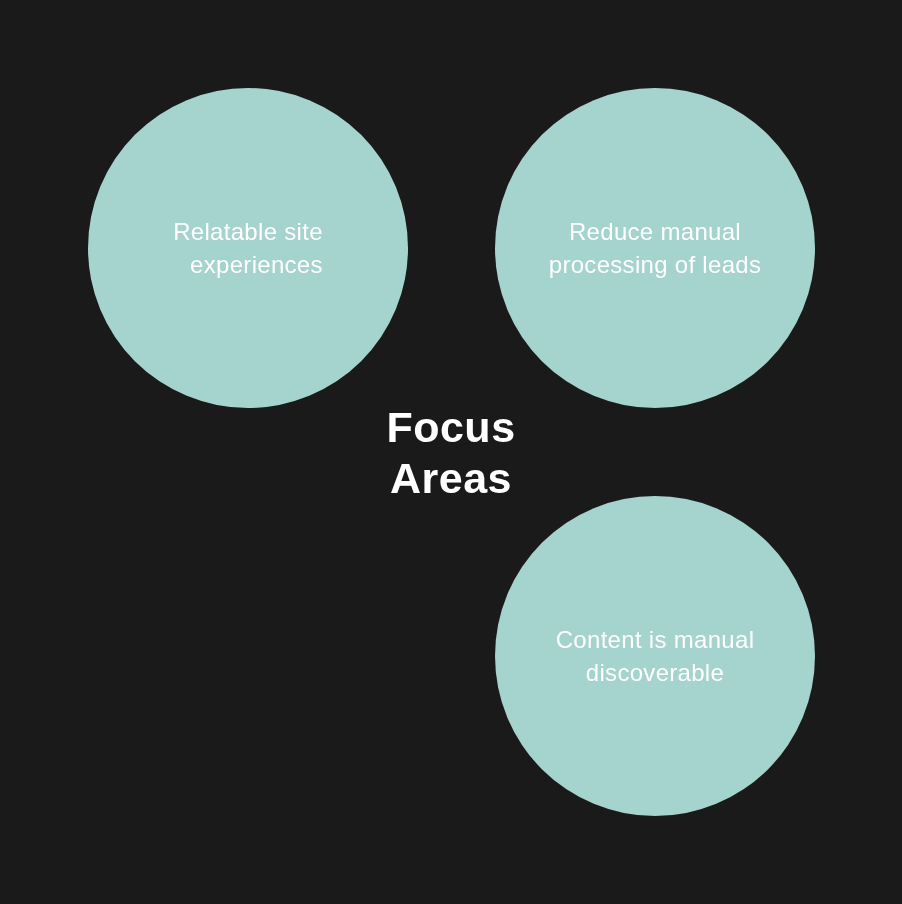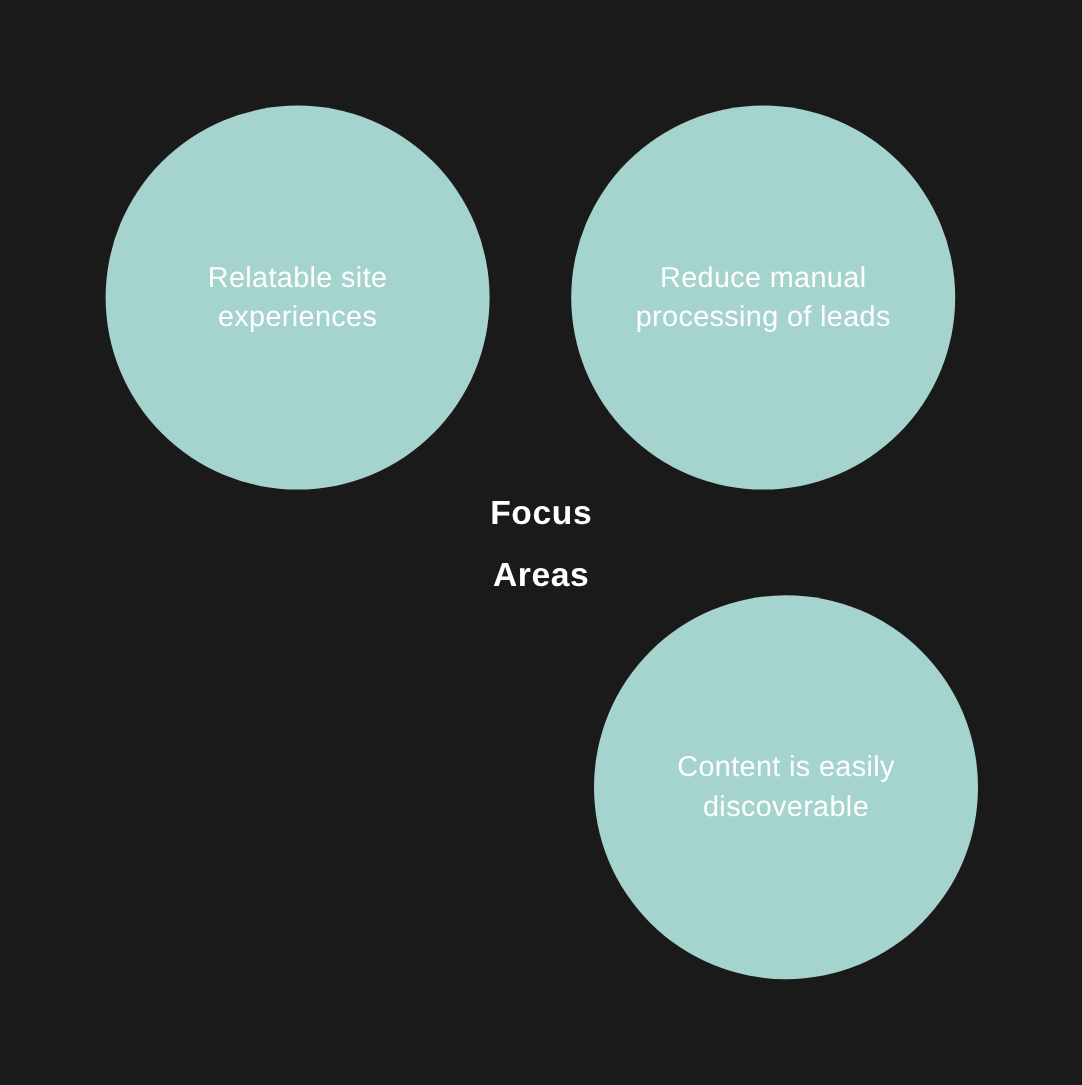--- a/index.html
+++ b/index.html
@@ -32,33 +32,33 @@
   }
   .circle-label {
     color: var(--text-color, #ffffff);
     font-size: 24px;
     font-weight: 500;
     line-height: 33px;
     white-space: pre-line;
     letter-spacing: 0.3px;
     padding: 0 28px;
   }
-  .pos-tl { left: 88px;  top: 88px;  }
-  .pos-tr { left: 476px; top: 88px;  }
+  .pos-tl { left: 88px;  top: 88px; text-align: right;  }
+  .pos-tr { left: 495px; top: 88px;  }
   .pos-bl { left: 88px;  top: 496px; }
   .pos-br { left: 495px; top: 496px; }
   .title {
     position: absolute;
     left: 0;
     top: 402px;
     width: 902px;
     margin: 0;
     text-align: center;
     color: var(--text-color, #ffffff);
-    font-size: 28px;
+    font-size: 43px;
     font-weight: 700;
     line-height: 51px;
     letter-spacing: 0.5px;
     white-space: pre-line;
   }
 </style>
 </head>
 <body>
 
 <div class="canvas">
@@ -71,17 +71,17 @@
   <div class="circle pos-tr">
     <span class="circle-label">Reduce manual
 processing of leads</span>
   </div>
 
   <h1 class="title">Focus
 Areas</h1>
 
 
   <div class="circle pos-br">
-    <span class="circle-label">Content is easily
+    <span class="circle-label">Content is manual
 discoverable</span>
   </div>
 
 </div>
 
 </body></html>

